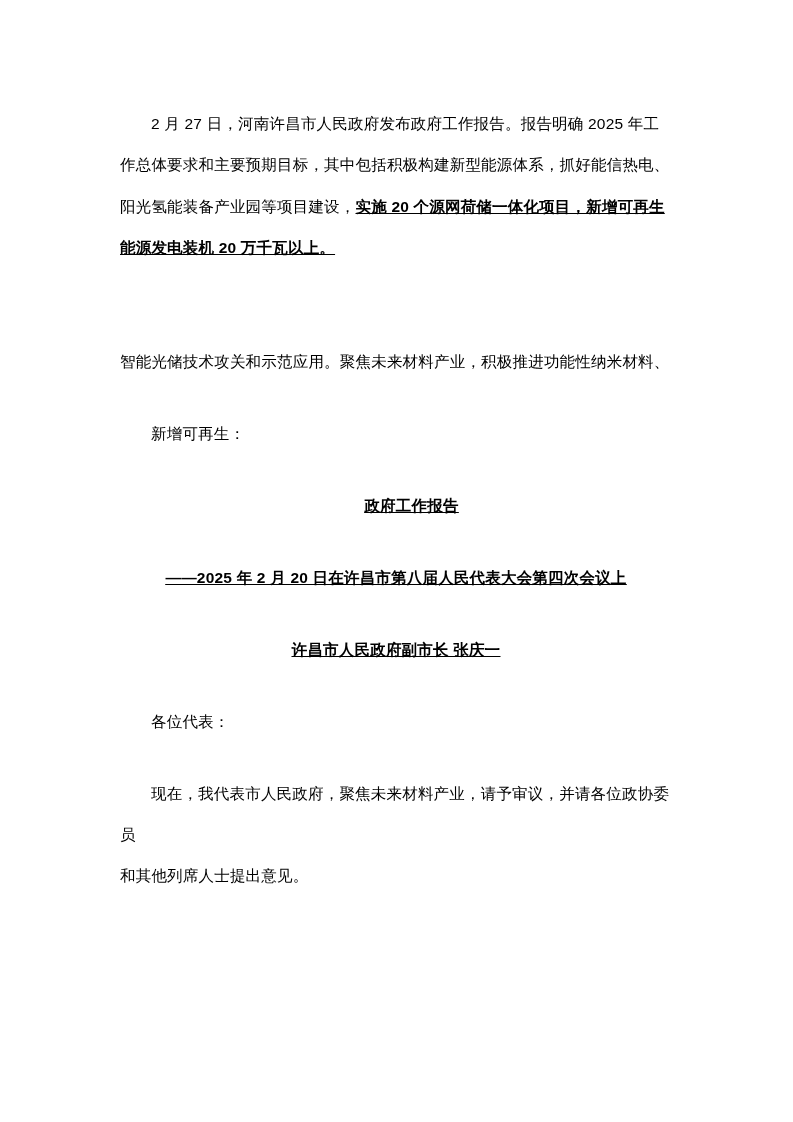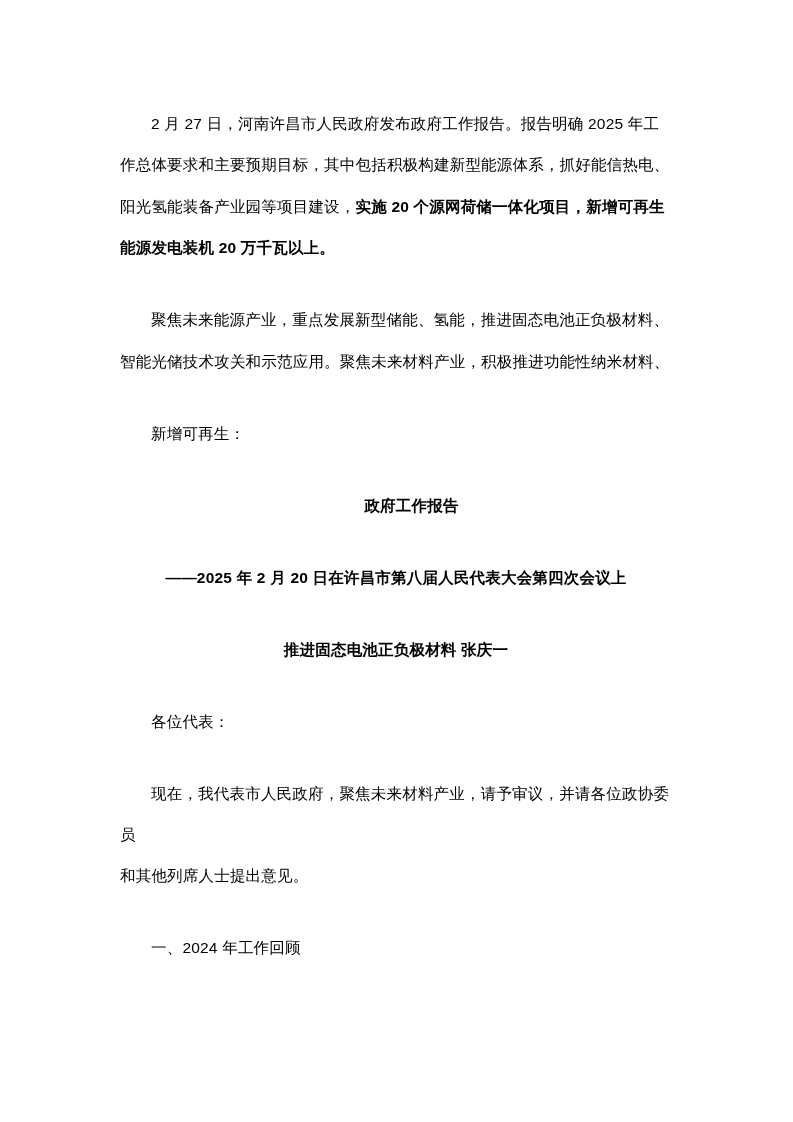--- a/index.html
+++ b/index.html
@@ -28,30 +28,30 @@
   }
   .doc p.indent {
     text-indent: 2em;
   }
   .doc p.center {
     text-align: center;
   }
   .doc p.bold,
   .doc span.b {
     font-weight: 700;
+    text-decoration: underline;
   }
 </style>
 </head>
 <body>
 
 <div class="page">
   <div class="doc" id="doc">
       <p class="indent"><span>2 月 27 日，河南许昌市人民政府发布政府工作报告。报告明确 2025 年工</span><br><span>作总体要求和主要预期目标，其中包括积极构建新型能源体系，抓好能信热电、</span><br><span>阳光氢能装备产业园等项目建设，</span><span class="b">实施 20 个源网荷储一体化项目，新增可再生</span><br><span class="b">能源发电装机 20 万千瓦以上。</span></p>
-      <p class="indent"><span>聚焦未来能源产业，重点发展新型储能、氢能，推进固态电池正负极材料、</span><br><span>智能光储技术攻关和示范应用。聚焦未来材料产业，积极推进功能性纳米材料、</span><br></p>
+      <p class="indent"><br><span>智能光储技术攻关和示范应用。聚焦未来材料产业，积极推进功能性纳米材料、</span><br></p>
       <p class="indent"><span>新增可再生：</span></p>
       <p class="center indent bold"><span class="b">政府工作报告</span></p>
       <p class="center bold"><span class="b">——2025 年 2 月 20 日在许昌市第八届人民代表大会第四次会议上</span></p>
-      <p class="center bold"><span class="b">推进固态电池正负极材料 张庆一</span></p>
+      <p class="center bold"><span class="b">许昌市人民政府副市长 张庆一</span></p>
       <p class="indent"><span>各位代表：</span></p>
       <p class="indent"><span>现在，我代表市人民政府，聚焦未来材料产业，请予审议，并请各位政协委员</span><br><span>和其他列席人士提出意见。</span></p>
-      <p class="indent"><span>一、2024 年工作回顾</span></p>
     </div>
 </div>
 
 </body></html>

